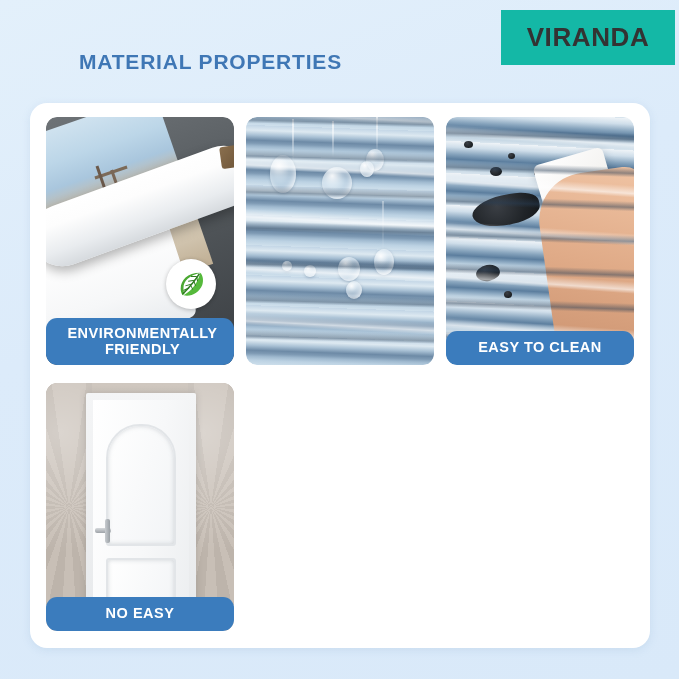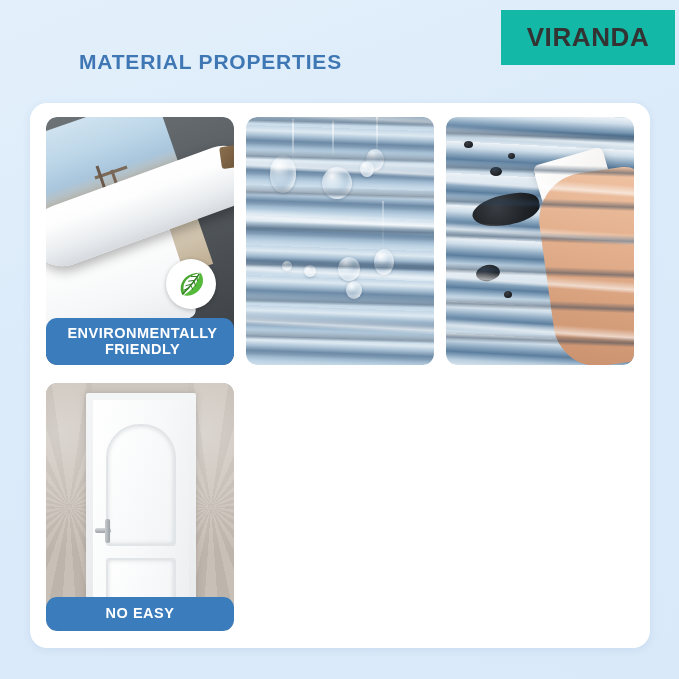--- a/index.html
+++ b/index.html
@@ -533,20 +533,21 @@
         <div class="stain" style="left:18px;top:24px;width:9px;height:7px;"></div>
         <div class="stain" style="left:62px;top:36px;width:7px;height:6px;"></div>
         <div class="stain" style="left:44px;top:50px;width:12px;height:9px;"></div>
         <div class="stain" style="left:88px;top:52px;width:10px;height:8px;"></div>
         <div class="stain" style="left:26px;top:78px;width:68px;height:30px;border-radius:50% 42% 46% 54%;transform:rotate(-12deg);"></div>
         <div class="stain" style="left:30px;top:148px;width:24px;height:16px;transform:rotate(-10deg);"></div>
         <div class="stain" style="left:58px;top:174px;width:8px;height:7px;"></div>
         <div class="cloth"></div>
         <div class="clean-hand"></div>
       </div>
+      <div class="card-label">EASY TO CLEAN</div>
     </div>
 
     <div class="card">
       <div class="card-media m-door">
         <div class="wall left"></div>
         <div class="wall right"></div>
         <div class="baseboard left"></div>
         <div class="baseboard right"></div>
         <div class="door-frame">
           <div class="door-slab">

